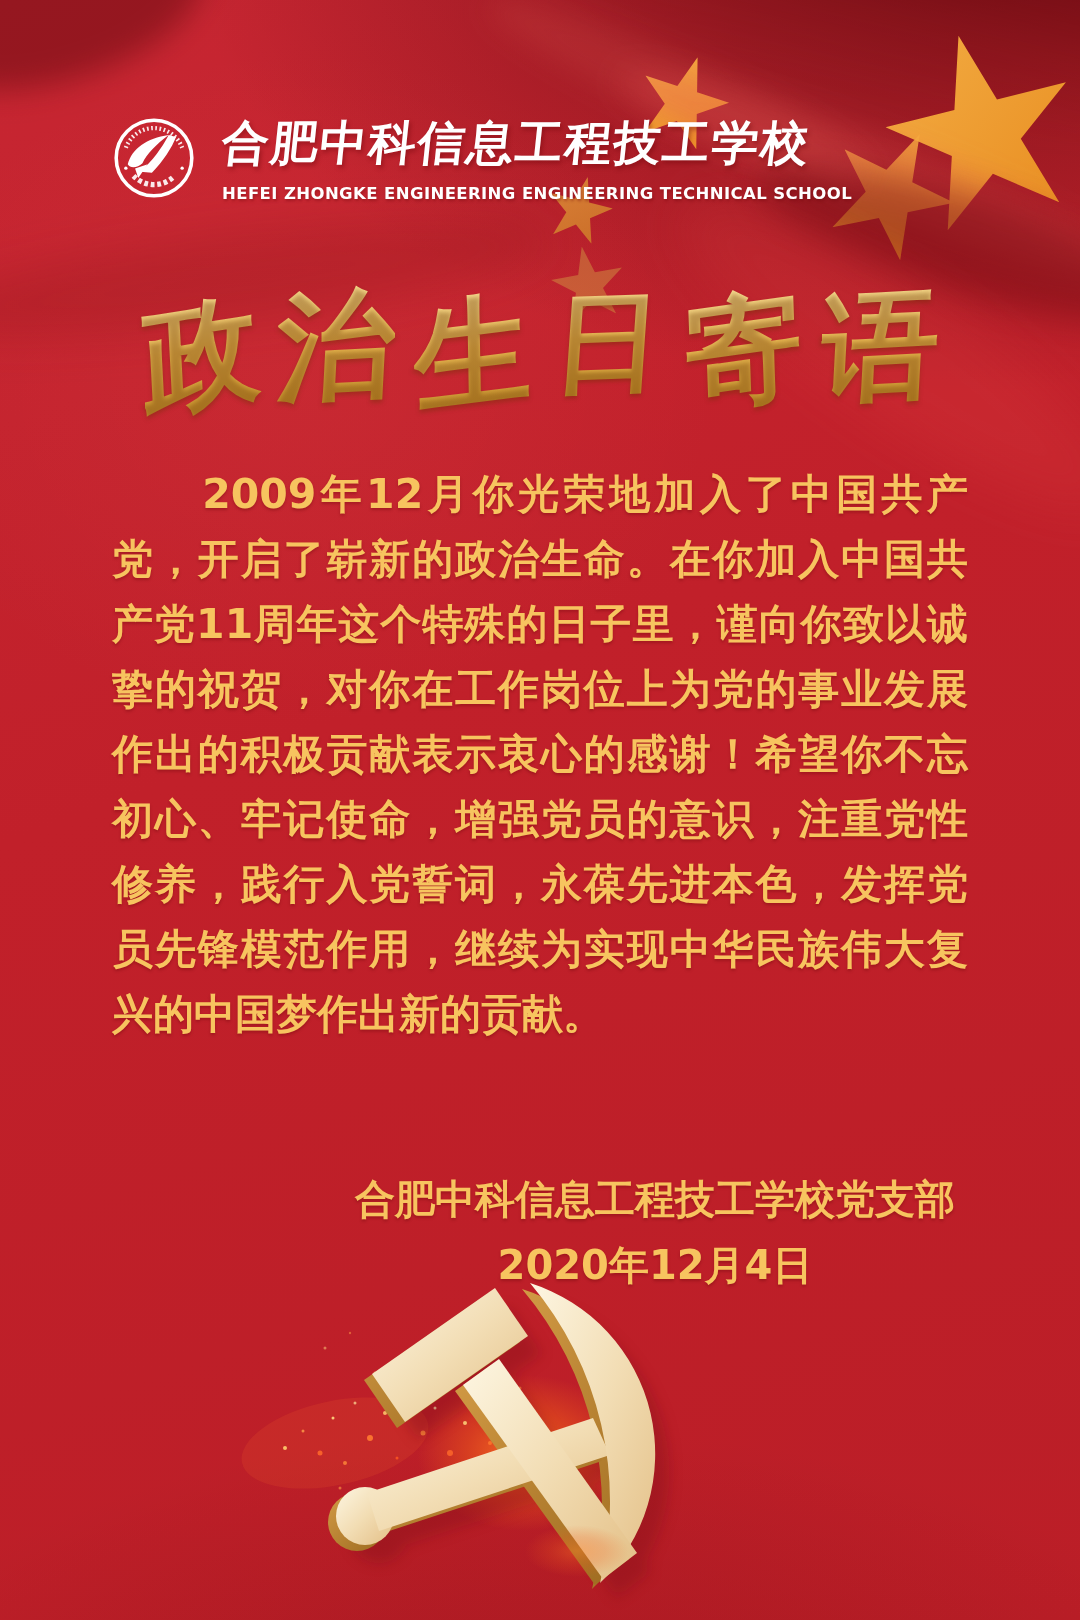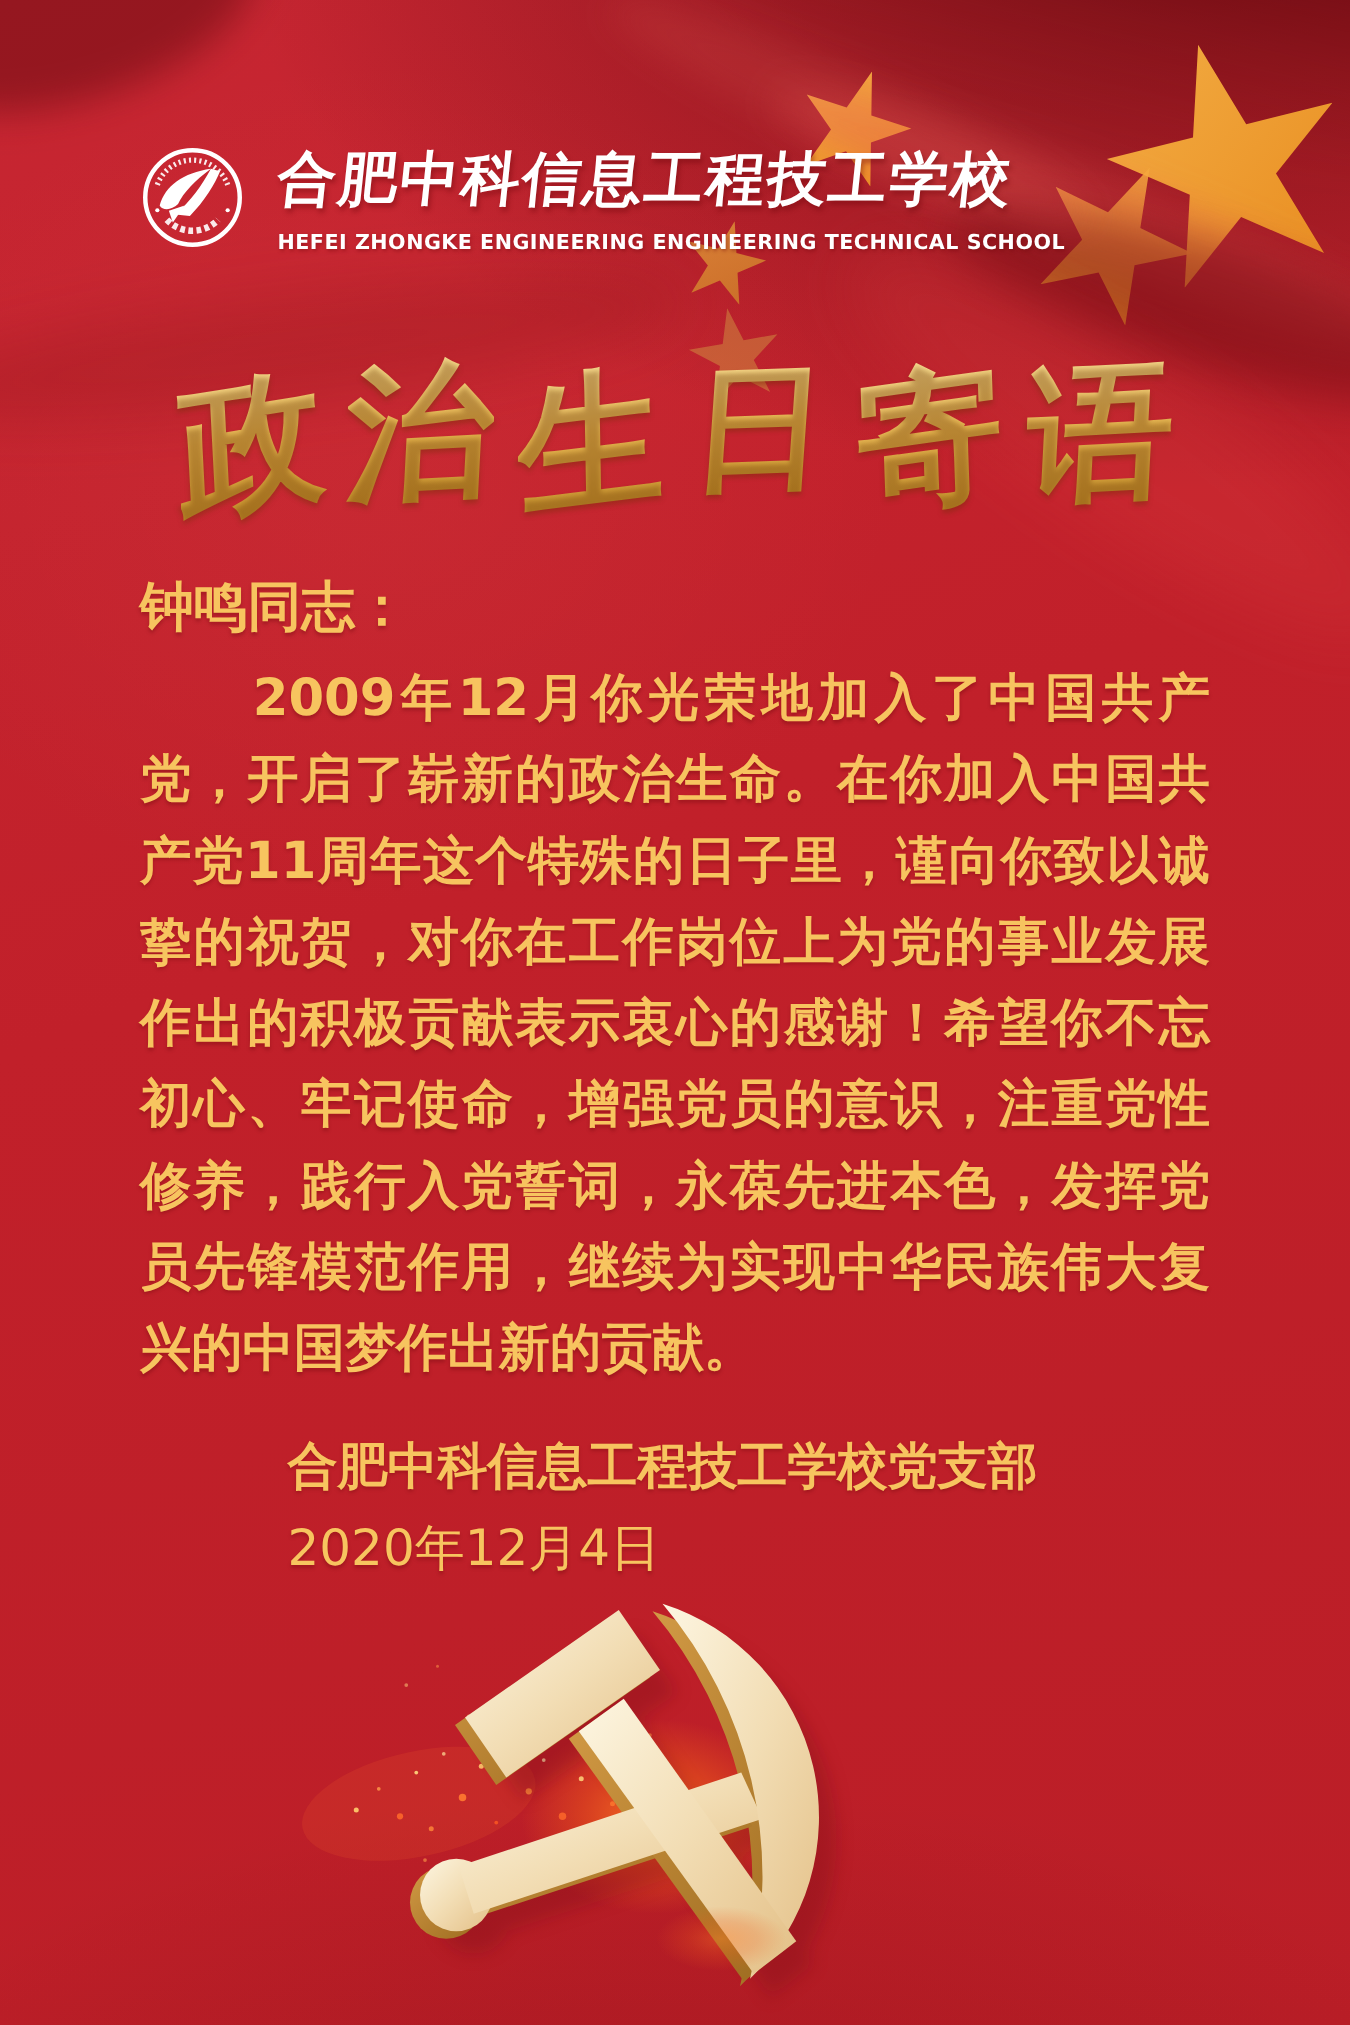--- a/index.html
+++ b/index.html
@@ -61,23 +61,23 @@
   .title-char:nth-child(5){transform:rotate(-8deg) translateY(3px) skewX(-6deg);}
   .title-char:nth-child(6){transform:rotate(-3deg) translateY(-2px) skewX(-6deg);}
   
   .letter{position:absolute;left:112px;top:462px;width:856px;color:#f7c45f;}
   .salutation{font-size:43px;font-weight:700;line-height:48px;margin:0 0 16px 0;
               text-shadow:0 2px 3px rgba(90,4,8,.3);}
   .body-text{font-size:41px;font-weight:700;line-height:65px;margin:0;
              text-align:justify;text-justify:inter-character;text-indent:2.2em;
              text-shadow:0 2px 3px rgba(90,4,8,.3);}
   
-  .sign-block{position:absolute;left:230px;top:1150px;width:850px;color:#f7c45f;}
+  .sign-block{position:absolute;left:230px;top:1176px;width:850px;text-align:center;color:#f7c45f;}
   .signature{font-size:40px;font-weight:700;line-height:46px;text-shadow:0 2px 3px rgba(90,4,8,.3);}
-  .date{font-size:40px;font-weight:400;line-height:46px;margin-top:20px;text-shadow:0 2px 3px rgba(90,4,8,.3);}
+  .date{font-size:40px;font-weight:700;line-height:46px;margin-top:20px;text-shadow:0 2px 3px rgba(90,4,8,.3);}
   
   .emblem{position:absolute;left:315px;top:1253px;width:360px;height:385px;}
   .emblem svg{overflow:visible;}
 </style>
 </head>
 <body>
 
 <div class="page">
 
   <div class="flag-bg">
@@ -113,21 +113,20 @@
       <div class="cn-name">合肥中科信息工程技工学校</div>
       <div class="en-name">HEFEI ZHONGKE ENGINEERING ENGINEERING TECHNICAL SCHOOL</div>
     </div>
   </div>
 
   <div class="title-row">
     <span class="title-char">政</span><span class="title-char">治</span><span class="title-char">生</span><span class="title-char">日</span><span class="title-char">寄</span><span class="title-char">语</span>
   </div>
 
   <div class="letter">
-    <div class="salutation">钟鸣同志：</div>
     <p class="body-text">2009年12月你光荣地加入了中国共产党，开启了崭新的政治生命。在你加入中国共产党11周年这个特殊的日子里，谨向你致以诚挚的祝贺，对你在工作岗位上为党的事业发展作出的积极贡献表示衷心的感谢！希望你不忘初心、牢记使命，增强党员的意识，注重党性修养，践行入党誓词，永葆先进本色，发挥党员先锋模范作用，继续为实现中华民族伟大复兴的中国梦作出新的贡献。</p>
   </div>
 
   <div class="sign-block">
     <div class="signature">合肥中科信息工程技工学校党支部</div>
     <div class="date">2020年12月4日</div>
   </div>
 
   <div class="emblem">
     <svg viewBox="0 0 360 385" width="360" height="385" aria-hidden="true">

